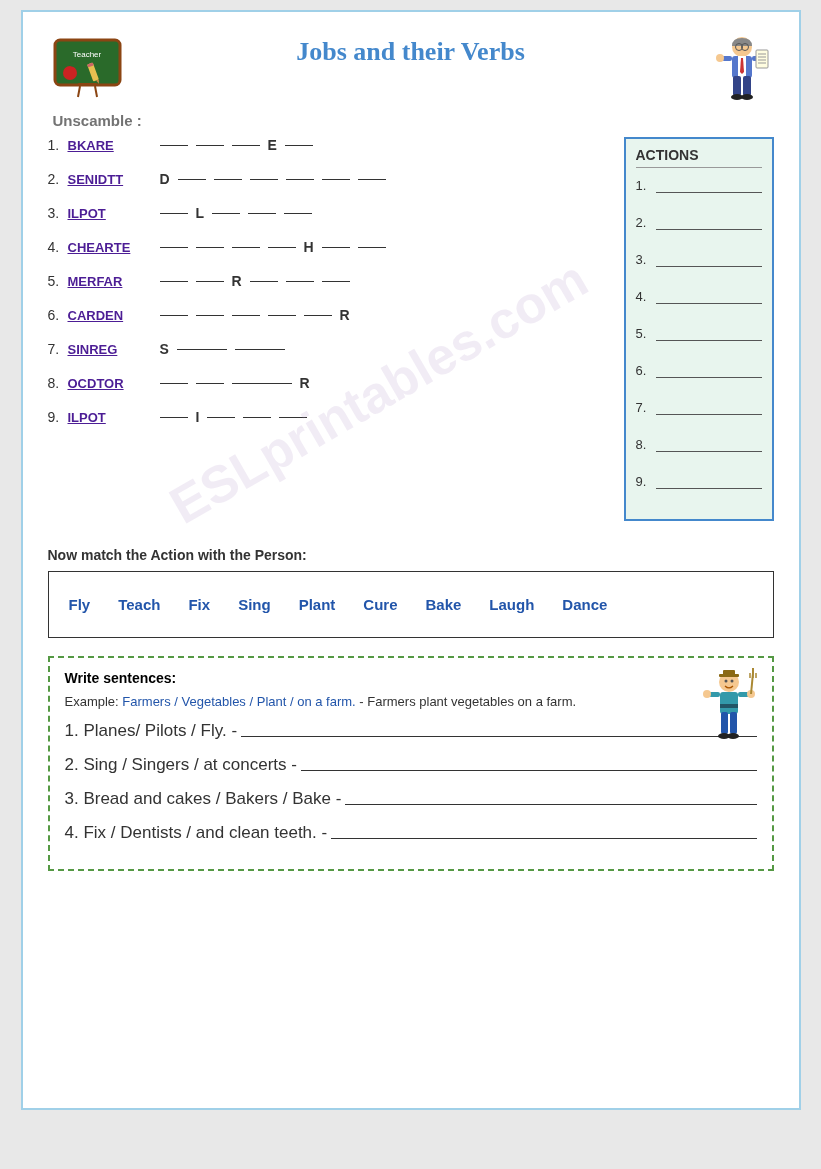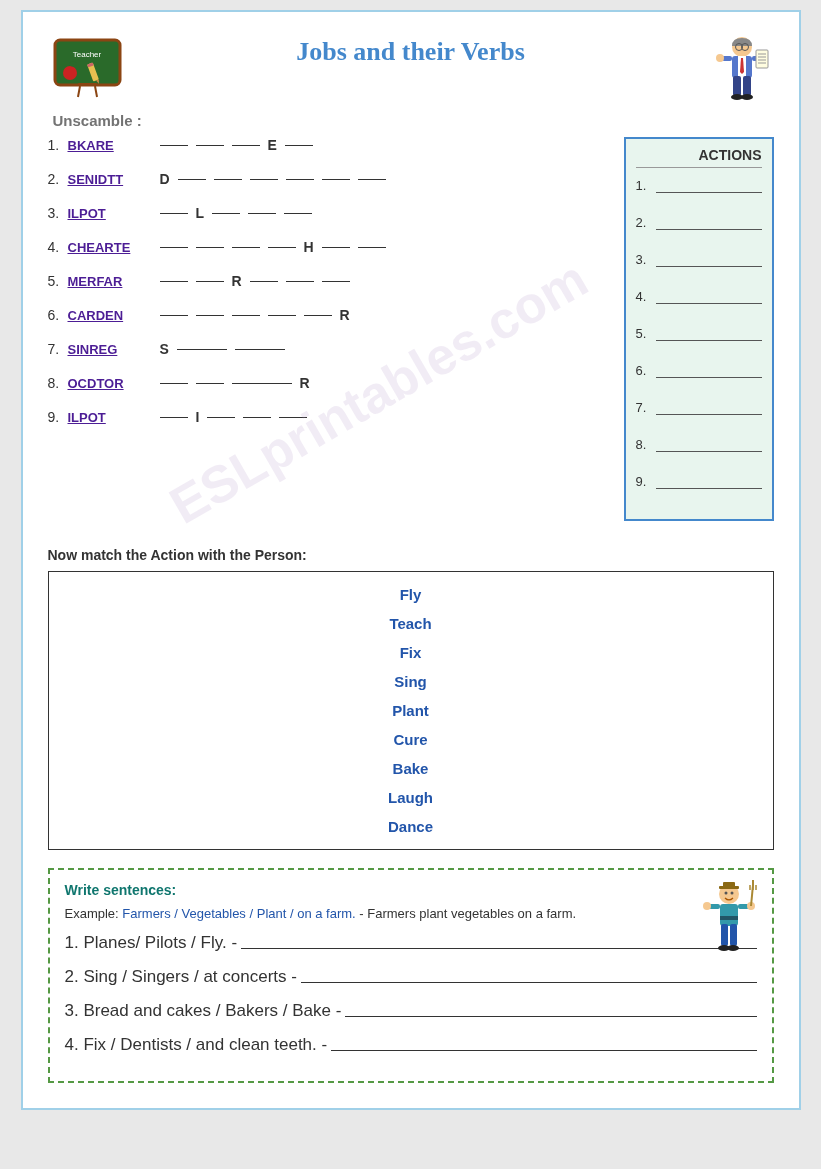--- a/index.html
+++ b/index.html
@@ -102,21 +102,21 @@
       margin: 0 2px;
     }
     .actions-box {
       width: 150px;
       border: 2px solid #4488cc;
       background: #e8f5ee;
       padding: 8px 10px;
       min-height: 340px;
     }
     .actions-title {
-      text-align: right;
+      text-align: left;
       font-weight: bold;
       font-size: 14px;
       color: #333;
       margin-bottom: 10px;
       border-bottom: 1px solid #999;
       padding-bottom: 4px;
     }
     .action-line {
       display: flex;
       align-items: center;
@@ -149,42 +149,41 @@
       margin-top: 26px;
     }
     .match-label {
       font-size: 14px;
       font-weight: bold;
       color: #333;
       margin-bottom: 8px;
     }
     .words-box {
       border: 1.5px solid #333;
-      padding: 14px 20px;
-      display: flex;
-      gap: 12px;
+      padding: 24px 20px;
+      display: flex;
+      gap: 28px;
       align-items: center;
       flex-wrap: wrap;
-      flex-direction: column;
     }
     .word-item {
       color: #2255aa;
       font-weight: bold;
       font-size: 15px;
     }
     .write-section {
       margin-top: 18px;
       border: 2.5px dashed #559944;
       padding: 12px 15px;
       position: relative;
     }
     .write-title {
       font-size: 14px;
       font-weight: bold;
-      color: #0f766e;
+      color: #000000;
       margin-bottom: 8px;
     }
     .example-line {
       font-size: 13px;
       color: #333;
       margin-bottom: 12px;
     }
     .example-colored {
       color: #2255aa;
     }

